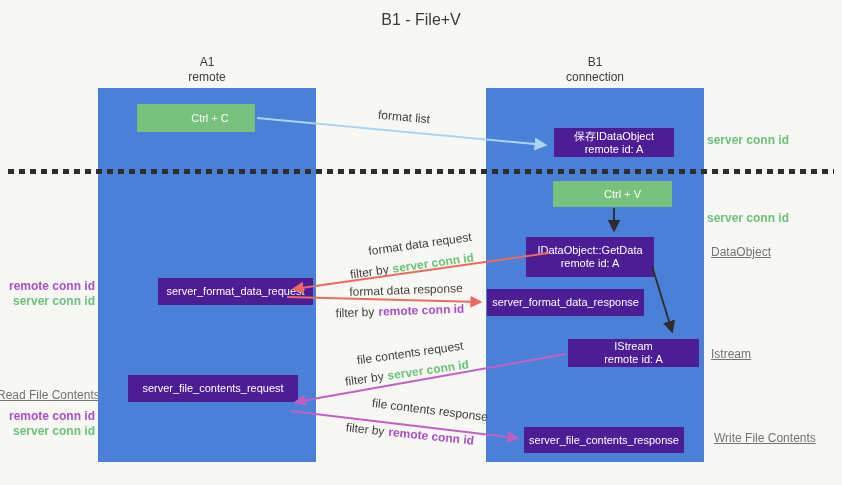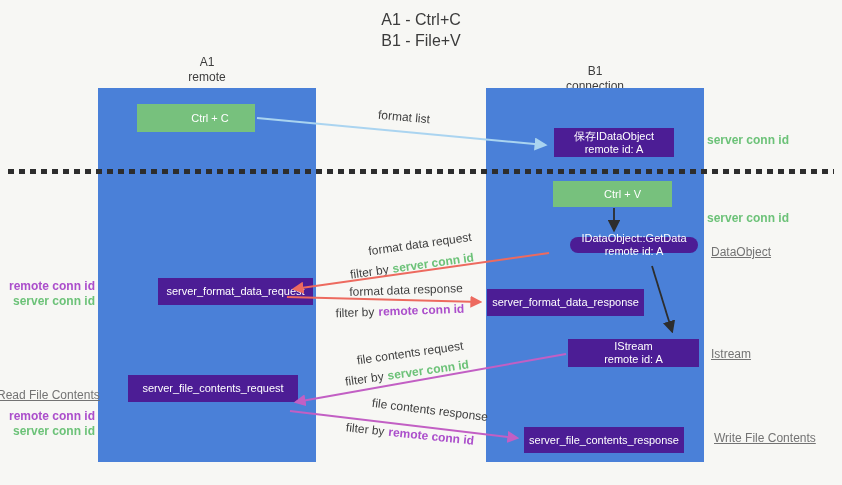--- a/index.html
+++ b/index.html
@@ -55,29 +55,28 @@
   .flow .key.green{color:#6cc278;}
   .flow .key.purple{color:#ab4ecb;}
   svg.arrows{position:absolute;left:0;top:0;pointer-events:none;}
 </style>
 </head>
 <body>
 
 <div class="stage">
 
   <div class="title">
-    <div>A1 - Ctrl+C</div>
     <div>B1 - File+V</div>
   </div>
 
   <div class="col-header" style="left:157px;top:55px;width:100px;">
     <div>A1</div>
     <div>remote</div>
   </div>
-  <div class="col-header" style="left:545px;top:64px;width:100px;">
+  <div class="col-header" style="left:545px;top:55px;width:100px;">
     <div>B1</div>
     <div>connection</div>
   </div>
 
   <div class="lane" style="left:98px;"></div>
   <div class="lane" style="left:486px;"></div>
 
   <div class="divider"></div>
 
   <div class="node green" style="left:137px;top:104px;width:118px;height:28px;padding-left:28px;">
@@ -86,21 +85,21 @@
 
   <div class="node orange" style="left:554px;top:128px;width:120px;height:29px;">
     <div>保存IDataObject</div>
     <div>remote id: A</div>
   </div>
 
   <div class="node green" style="left:553px;top:181px;width:119px;height:26px;padding-left:20px;">
     <div>Ctrl + V</div>
   </div>
 
-  <div class="node orange" style="left:570px;top:237px;width:128px;height:16px;border-radius:8px;">
+  <div class="node orange" style="left:526px;top:237px;width:128px;height:40px;">
     <div>IDataObject::GetData</div>
     <div>remote id: A</div>
   </div>
 
   <div class="node orange" style="left:568px;top:339px;width:131px;height:28px;">
     <div>IStream</div>
     <div>remote id: A</div>
   </div>
 
   <div class="node orange" style="left:130px;top:278px;width:155px;height:27px;margin-left:28px;">

